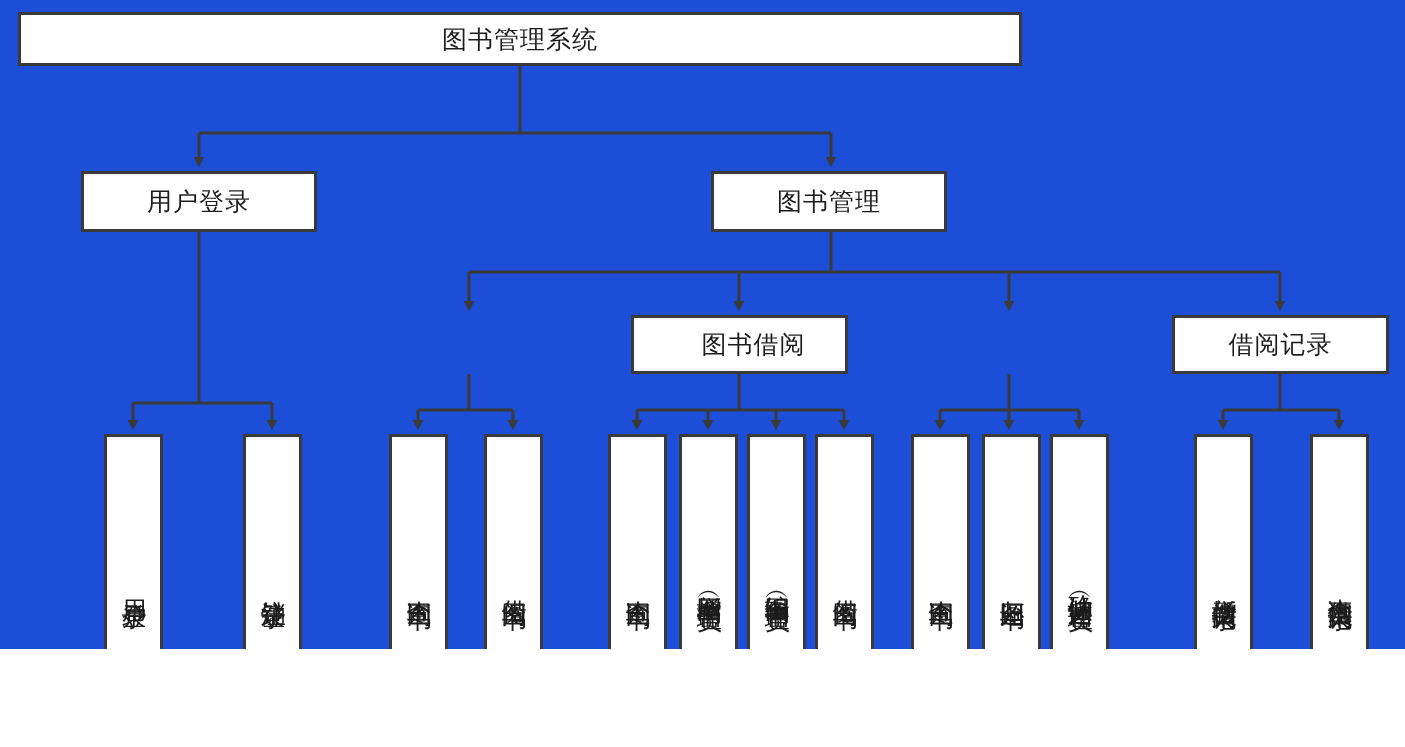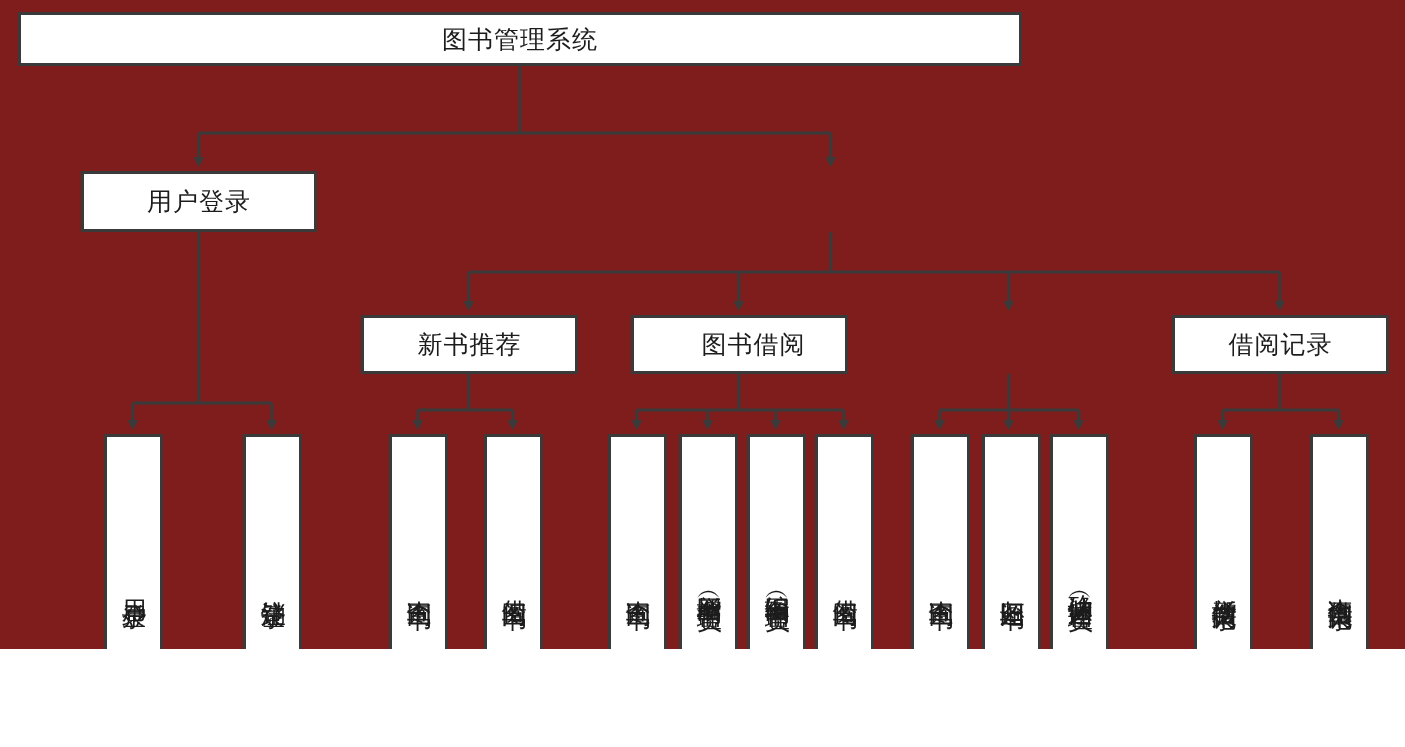--- a/index.html
+++ b/index.html
@@ -7,21 +7,21 @@
     padding: 0;
     background: #ffffff;
   }
   body {
     font-family: "DejaVu Sans", "Liberation Sans", sans-serif;
   }
   #canvas {
     position: relative;
     width: 1405px;
     height: 649px;
-    background: #7f1d1d;
+    background: #1d4ed8;
     overflow: hidden;
   }
   .node {
     position: absolute;
     box-sizing: border-box;
     border: 3px solid #3a3a3a;
     background: #ffffff;
     display: flex;
     align-items: center;
     justify-content: center;
@@ -115,24 +115,24 @@
     </g>
   </svg>
 
   <div class="node h-node" style="left:18px; top:12px; width:1004px; height:54px;">
     <span>图书管理系统</span>
   </div>
 
   <div class="node h-node" style="left:81px; top:171px; width:236px; height:61px;">
     <span>用户登录</span>
   </div>
+  <div class="node h-node" style="left:711px; top:171px; width:236px; height:61px;">
+    <span>图书管理</span>
+  </div>
 
-  <div class="node h-node" style="left:361px; top:315px; width:217px; height:59px;">
-    <span>新书推荐</span>
-  </div>
   <div class="node h-node" style="left:631px; top:315px; width:217px; height:59px;padding-left:28px;">
     <span>图书借阅</span>
   </div>
   <div class="node h-node" style="left:1172px; top:315px; width:217px; height:59px;">
     <span>借阅记录</span>
   </div>
 
   <div class="node v-node" style="left:104px; top:434px; width:59px; height:300px;">
     <span class="v-label">用户登录</span>
   </div>

